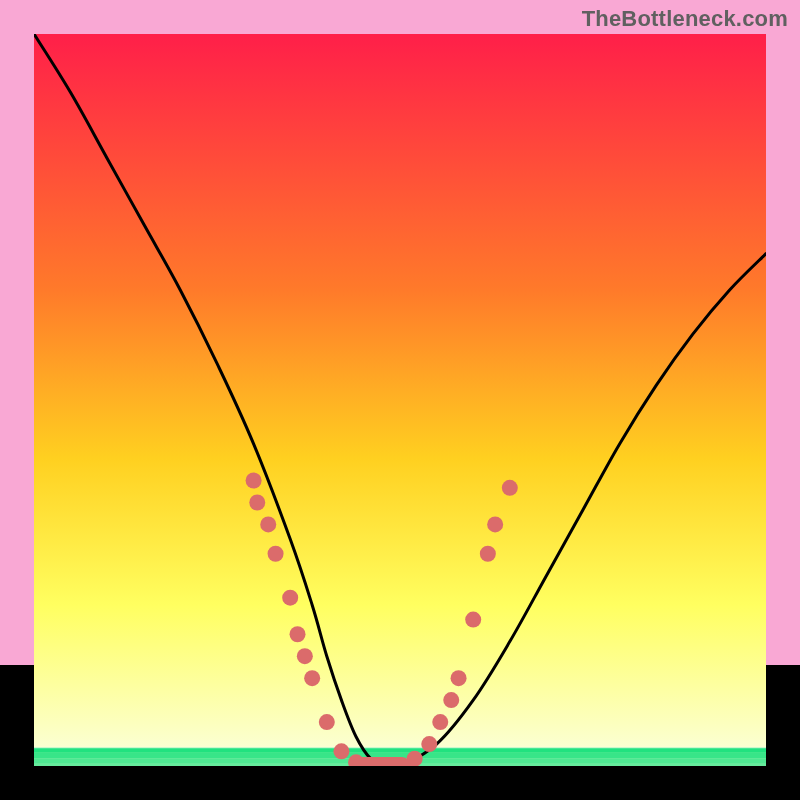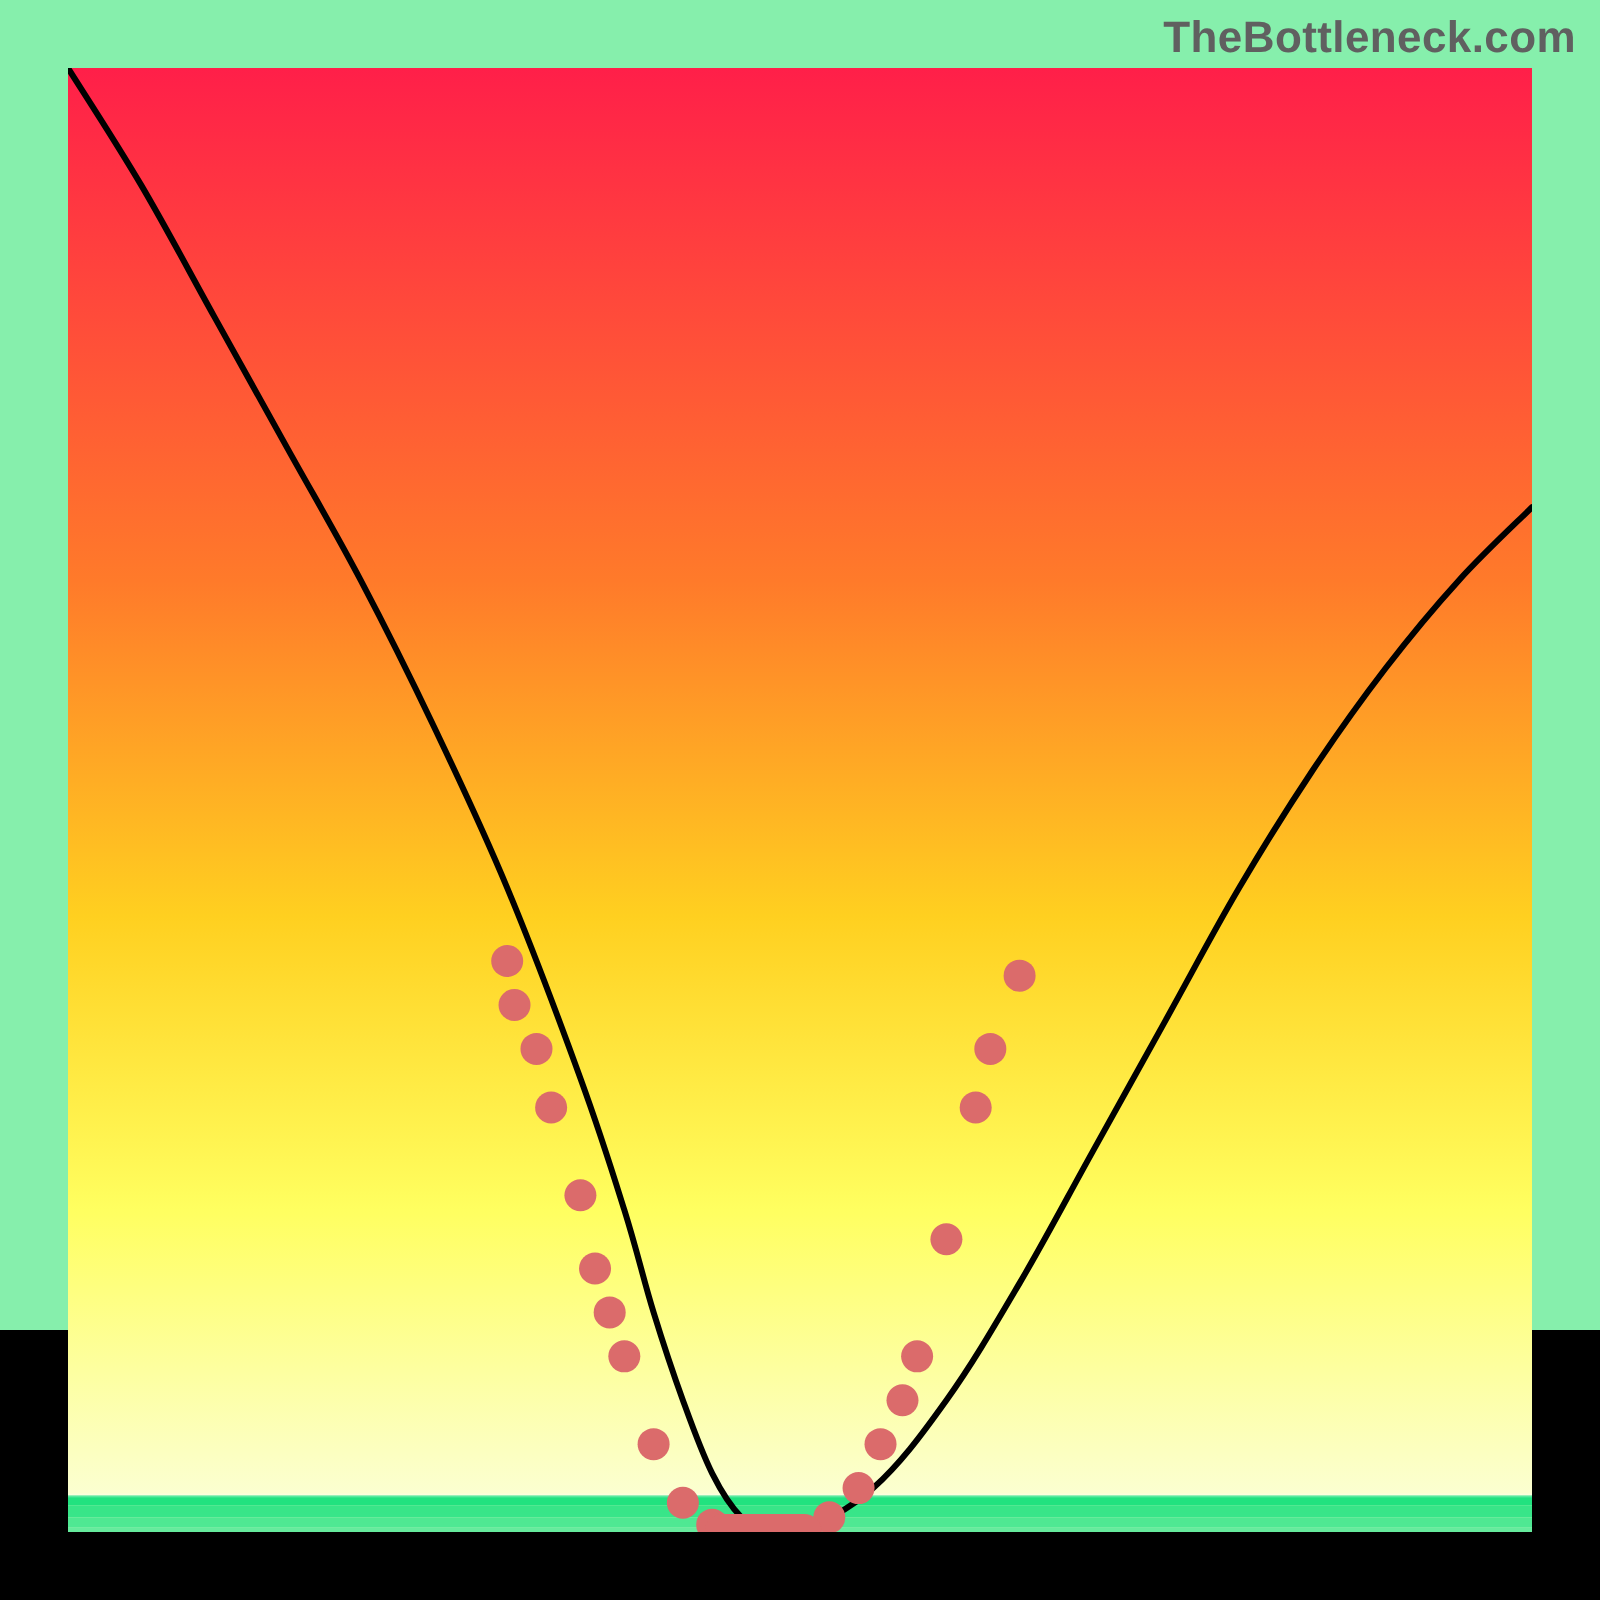--- a/index.html
+++ b/index.html
@@ -8,21 +8,21 @@
     width: 800px;
     height: 800px;
     background: #000;
     font-family: Arial, Helvetica, sans-serif;
     overflow: hidden;
   }
   .outer-frame {
     position: relative;
     width: 800px;
     height: 665px;
-    background: #86efac;
+    background: #f9a8d4;
   }
   .watermark {
     position: absolute;
     top: 6px;
     right: 12px;
     color: #606060;
     font-size: 22px;
     font-weight: bold;
     letter-spacing: 0.2px;
     z-index: 5;

